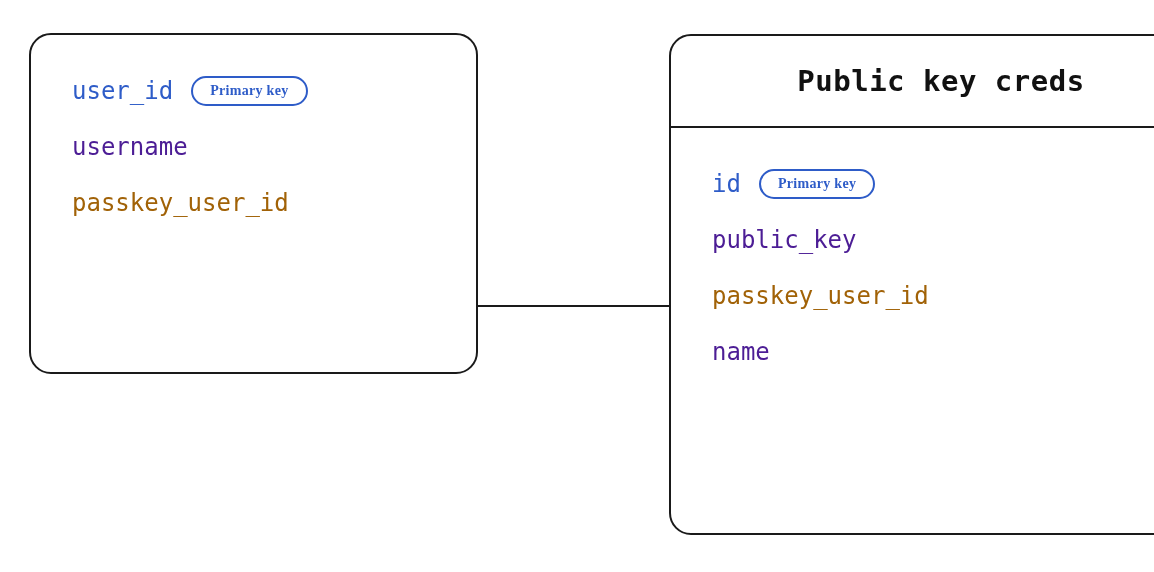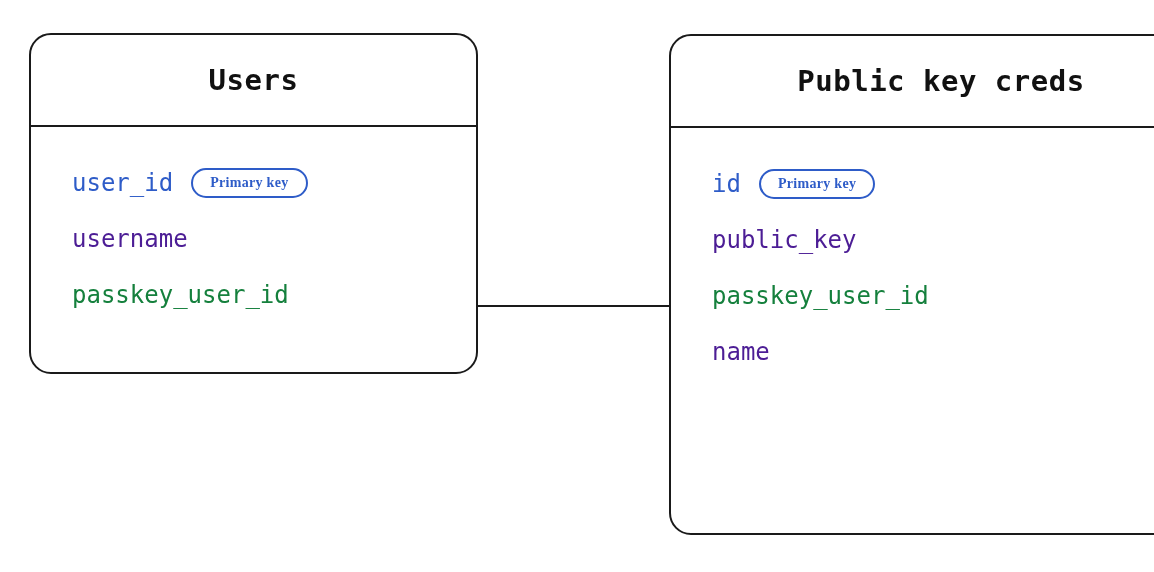--- a/index.html
+++ b/index.html
@@ -64,21 +64,21 @@
   }
 
   .field-name {
     font-family: "DejaVu Sans Mono", "Liberation Mono", monospace;
     font-size: 24px;
     color: #4c1d95;
     white-space: nowrap;
     line-height: 1;
   }
   .field-name.pk   { color: #2E5CC8; }
-  .field-name.fk   { color: #15803d; }
+  .field-name.fk   { color: #a16207; }
 
   .badge {
     margin-left: 18px;
     display: inline-flex;
     align-items: center;
     justify-content: center;
     box-sizing: border-box;
     height: 30px;
     padding: 0 17px;
     border: 2px solid #2E5CC8;
@@ -116,23 +116,20 @@
     background: #1a1a1a;
   }
 </style>
 </head>
 <body>
 
 <div id="canvas">
 
   <div class="entity" id="entity-users">
 
-    <div class="entity-header">
-      <div class="entity-title">Users</div>
-    </div>
 
     <div class="entity-fields">
 
       <div class="field-row">
         <span class="field-name pk">user_id</span>
         <span class="badge">Primary key</span>
       </div>
 
       <div class="field-row">
         <span class="field-name">username</span>

